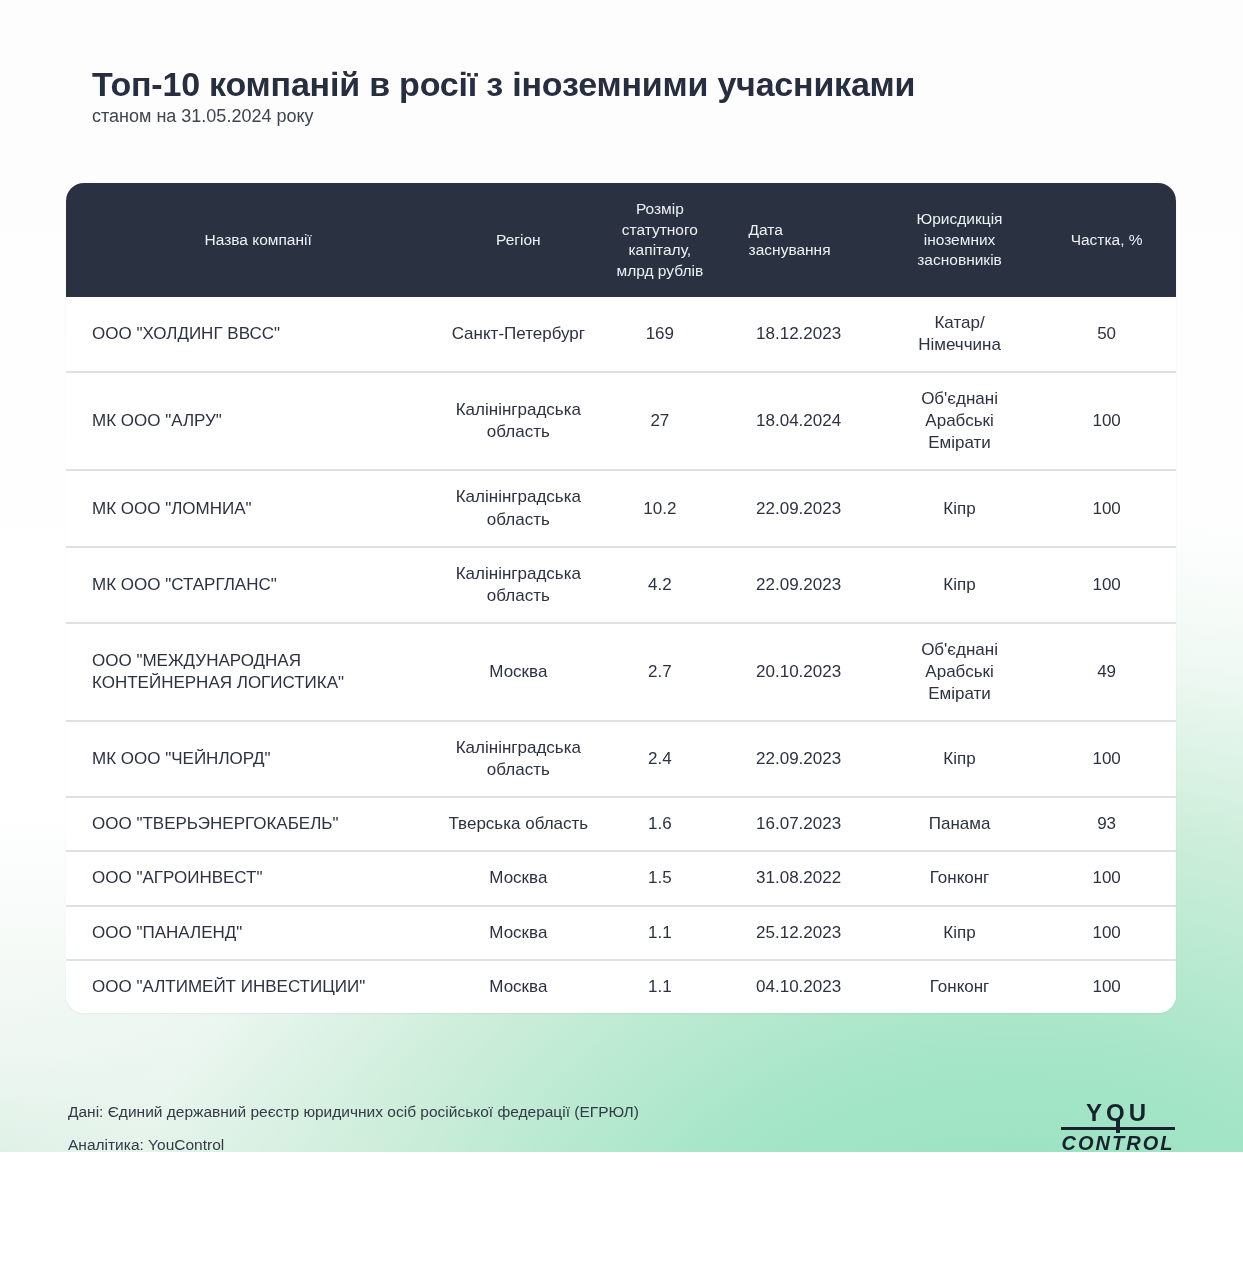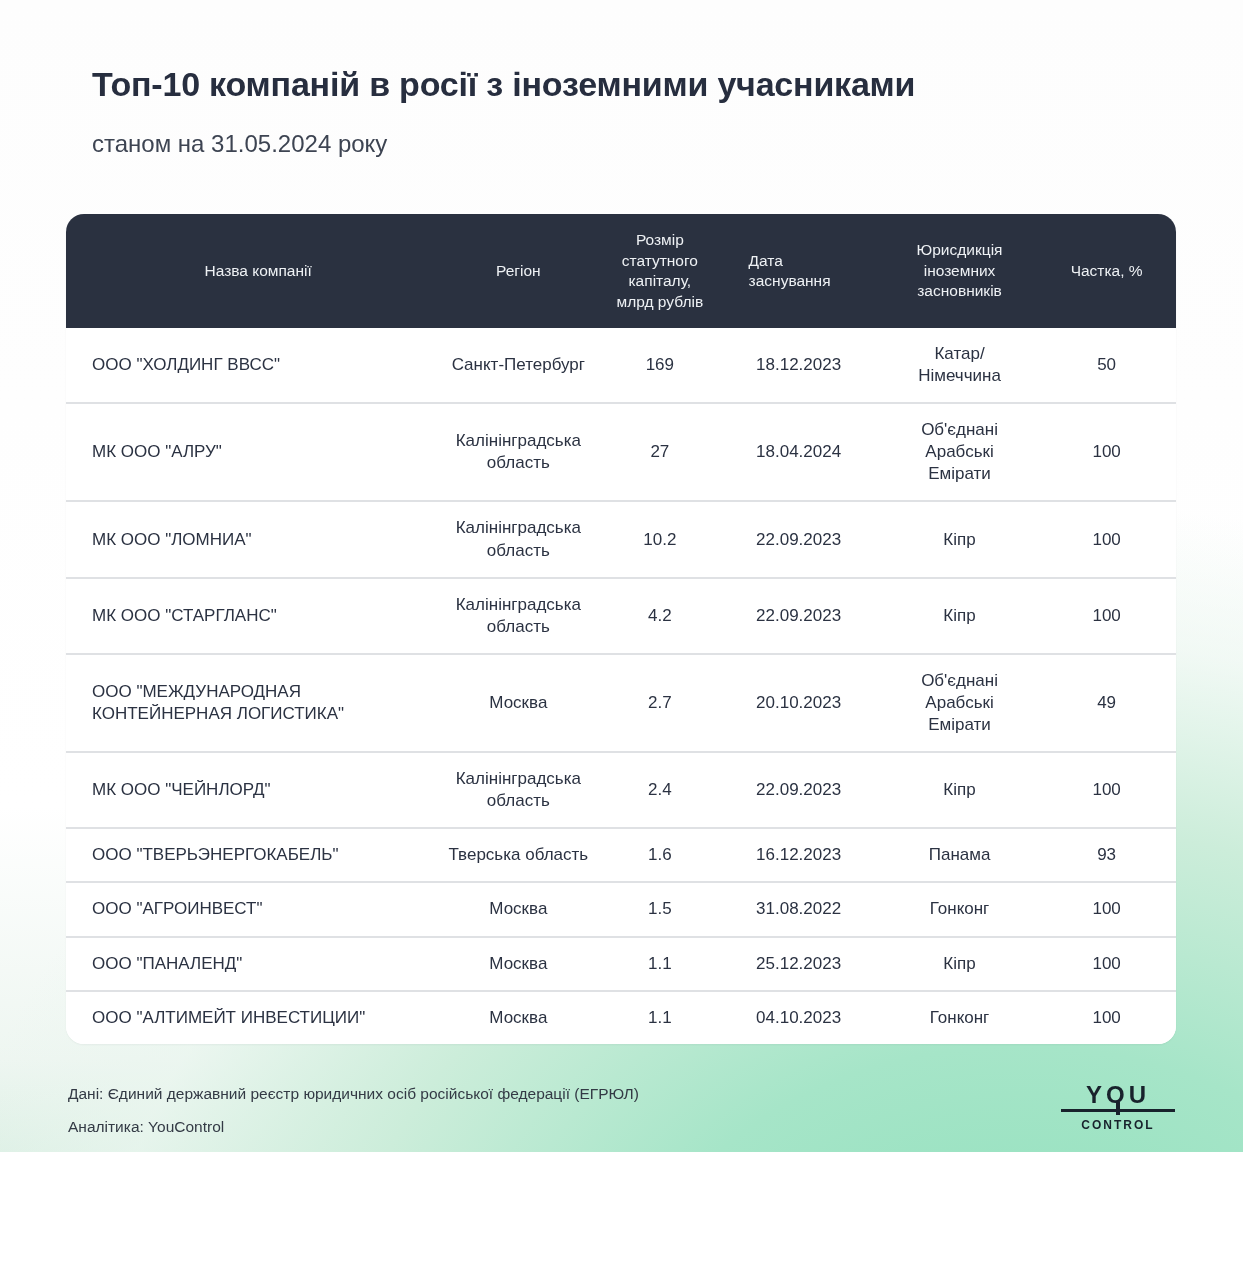--- a/index.html
+++ b/index.html
@@ -20,22 +20,21 @@
   
   .hdr { padding: 62px 90px 0 92px; }
   .title {
     font-size: 34px;
     font-weight: bold;
     color: #272e3f;
     line-height: 1.3;
     letter-spacing: -0.2px;
   }
   .subtitle {
-    margin-top: 24px;
-    font-size: 24px;
+    font-size: 18px;
     color: #3d4452;
   }
 
   
   .table-card {
     margin: 56px 67px 0 66px;
     border-radius: 18px;
     overflow: hidden;
     background: #ffffff;
     box-shadow: 0 1px 2px rgba(30,40,60,0.05);
@@ -78,21 +77,21 @@
     max-width: 100px;
     text-align: left;
   }
 
   
   .footer {
     display: flex;
     justify-content: space-between;
     align-items: center;
     padding: 0 68px;
-    margin-top: 33px;
+    margin-top: 82px;
   }
   .credits {
     font-size: 15.5px;
     color: #333a45;
     line-height: 2.15;
   }
   .yc-logo {
     position: relative;
     width: 114px;
     color: #18222c;
@@ -114,25 +113,26 @@
   .yc-stem {
     position: absolute;
     left: 50%;
     margin-left: -1.75px;
     top: 19px;
     width: 3.5px;
     height: 13px;
     background: #18222c;
   }
   .yc-control {
-    font-size: 12px;
+    font-size: 20px;
     font-weight: bold;
     letter-spacing: 2px;
     margin-top: 1px;
     line-height: 24px;
+    font-style: italic;
   }
 </style>
 </head>
 <body>
 
 <div class="page">
 
   <div class="hdr">
     <div class="title">
       <div>Топ-10 компаній в росії з іноземними учасниками</div>
@@ -213,21 +213,21 @@
             <td><span>2.4</span></td>
             <td><span>22.09.2023</span></td>
             <td><span class="narrow">Кіпр</span></td>
             <td><span>100</span></td>
           </tr>
 
           <tr>
             <td class="c-name"><span>ООО "ТВЕРЬЭНЕРГОКАБЕЛЬ"</span></td>
             <td><span>Тверська область</span></td>
             <td><span>1.6</span></td>
-            <td><span>16.12.2023</span></td>
+            <td><span>16.07.2023</span></td>
             <td><span class="narrow">Панама</span></td>
             <td><span>93</span></td>
           </tr>
 
           <tr>
             <td class="c-name"><span>ООО "АГРОИНВЕСТ"</span></td>
             <td><span>Москва</span></td>
             <td><span>1.5</span></td>
             <td><span>31.08.2022</span></td>
             <td><span class="narrow">Гонконг</span></td>

